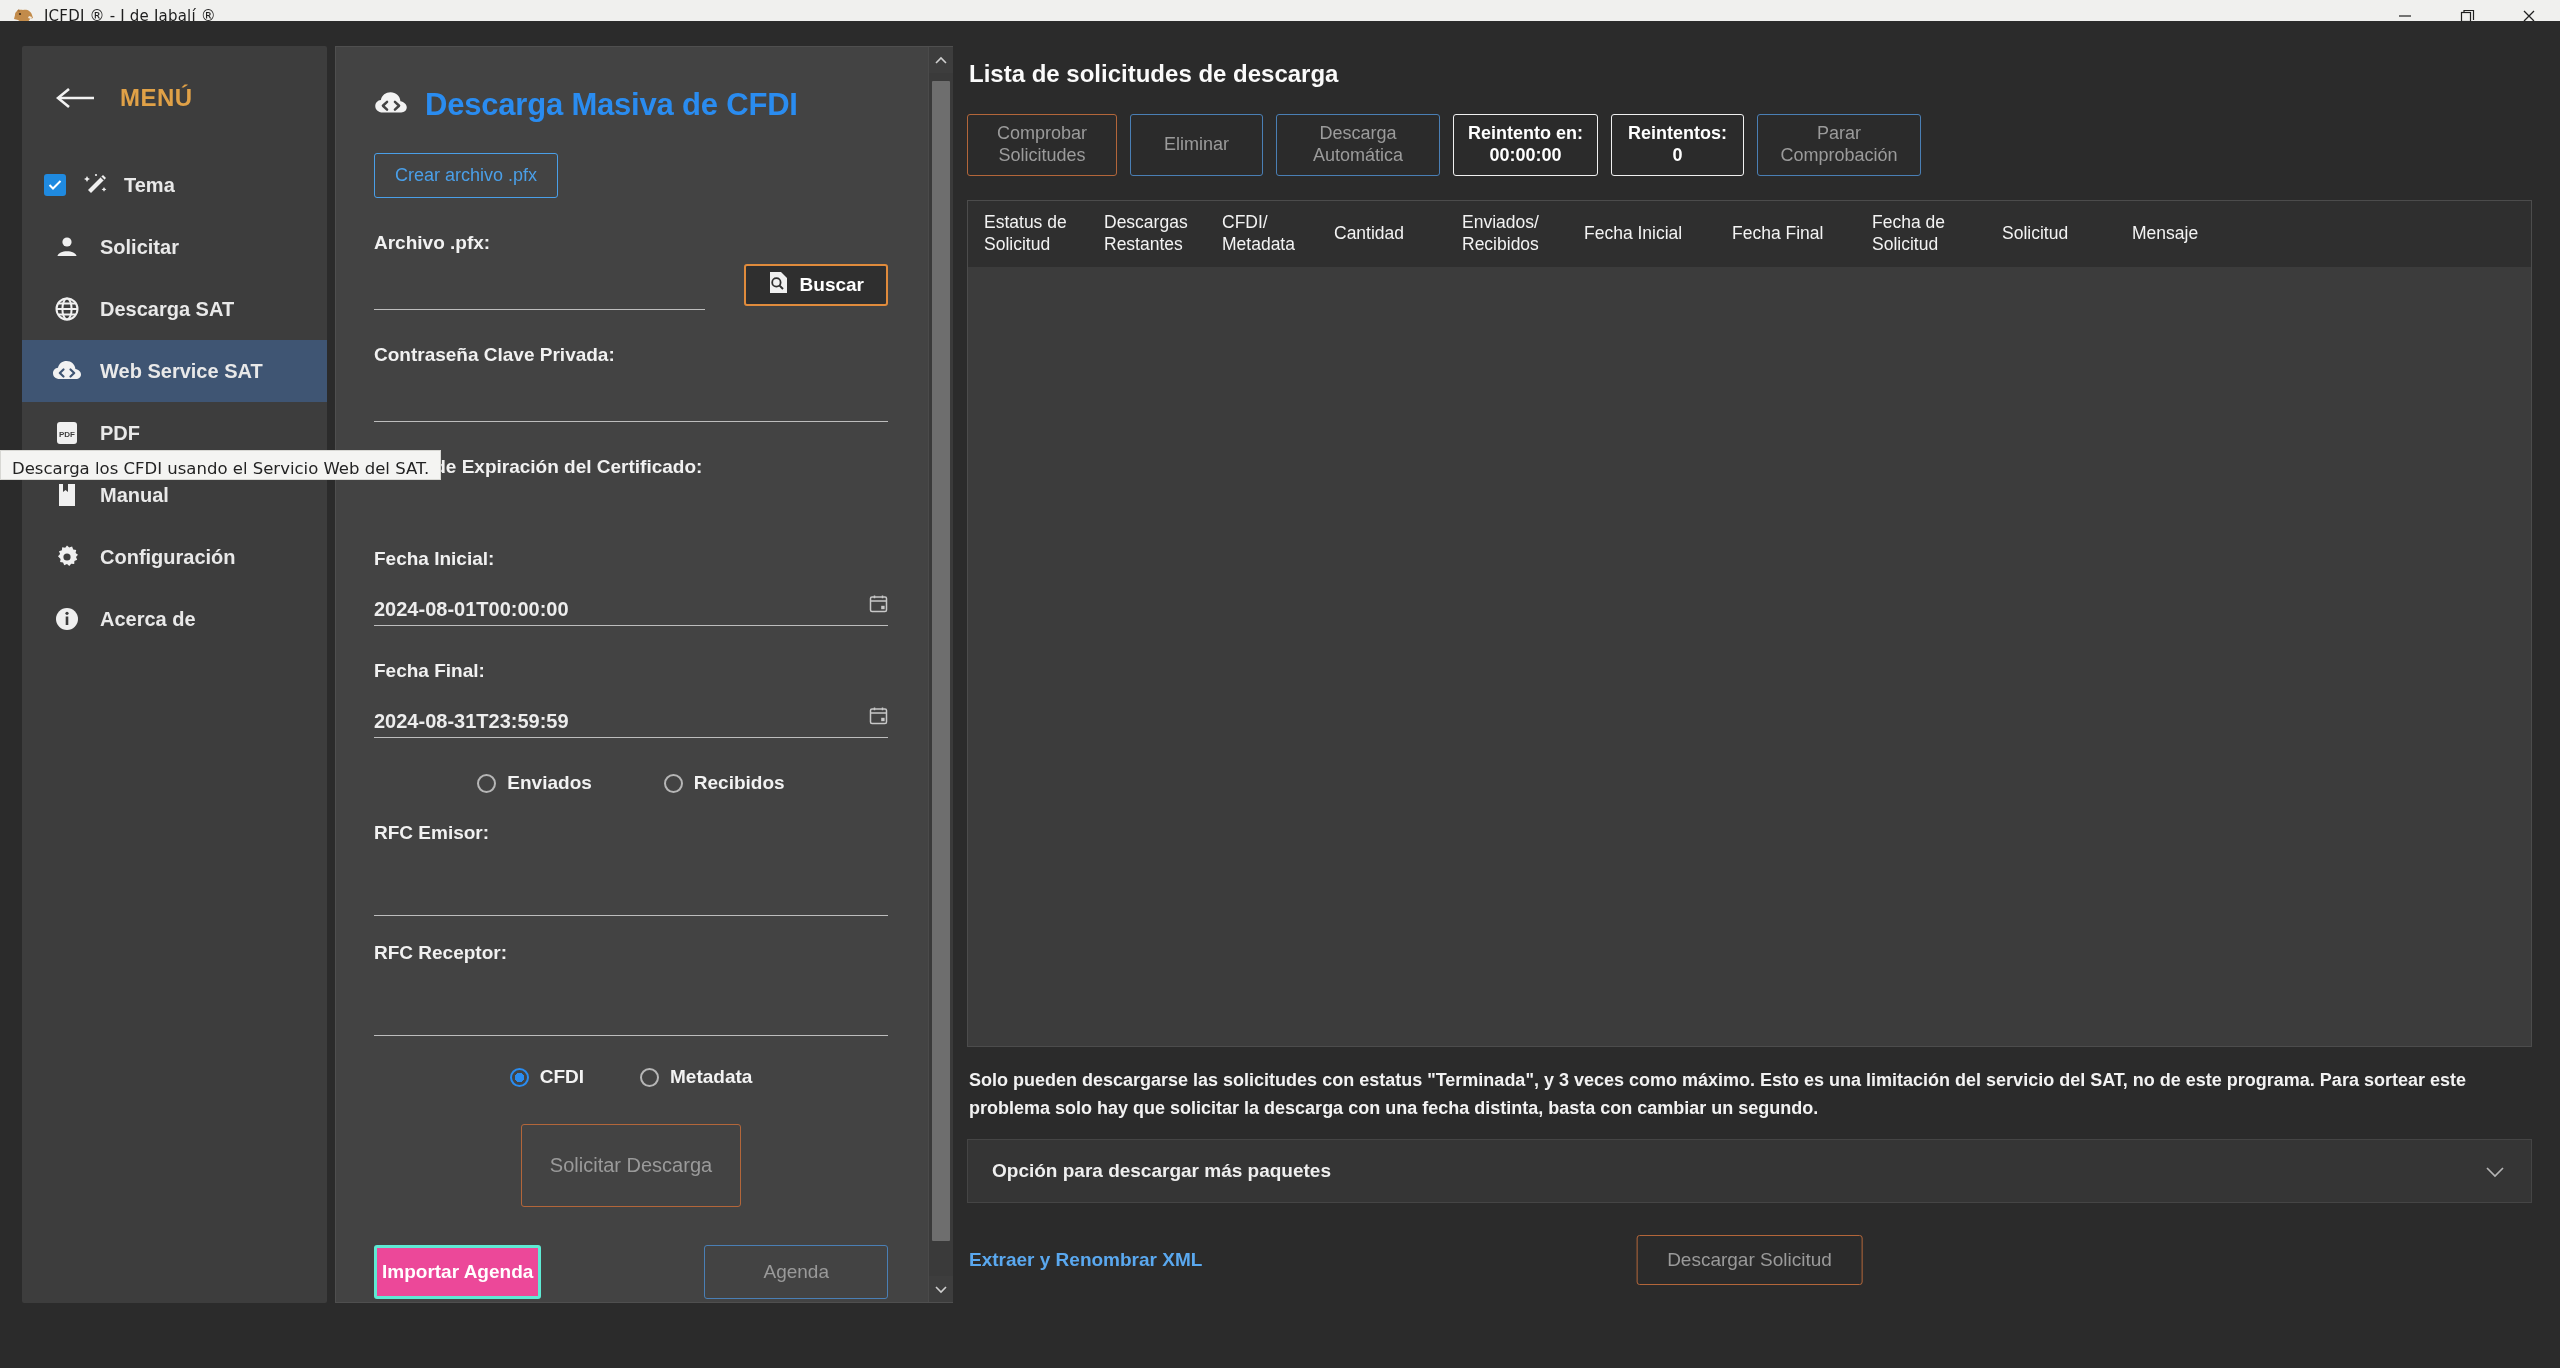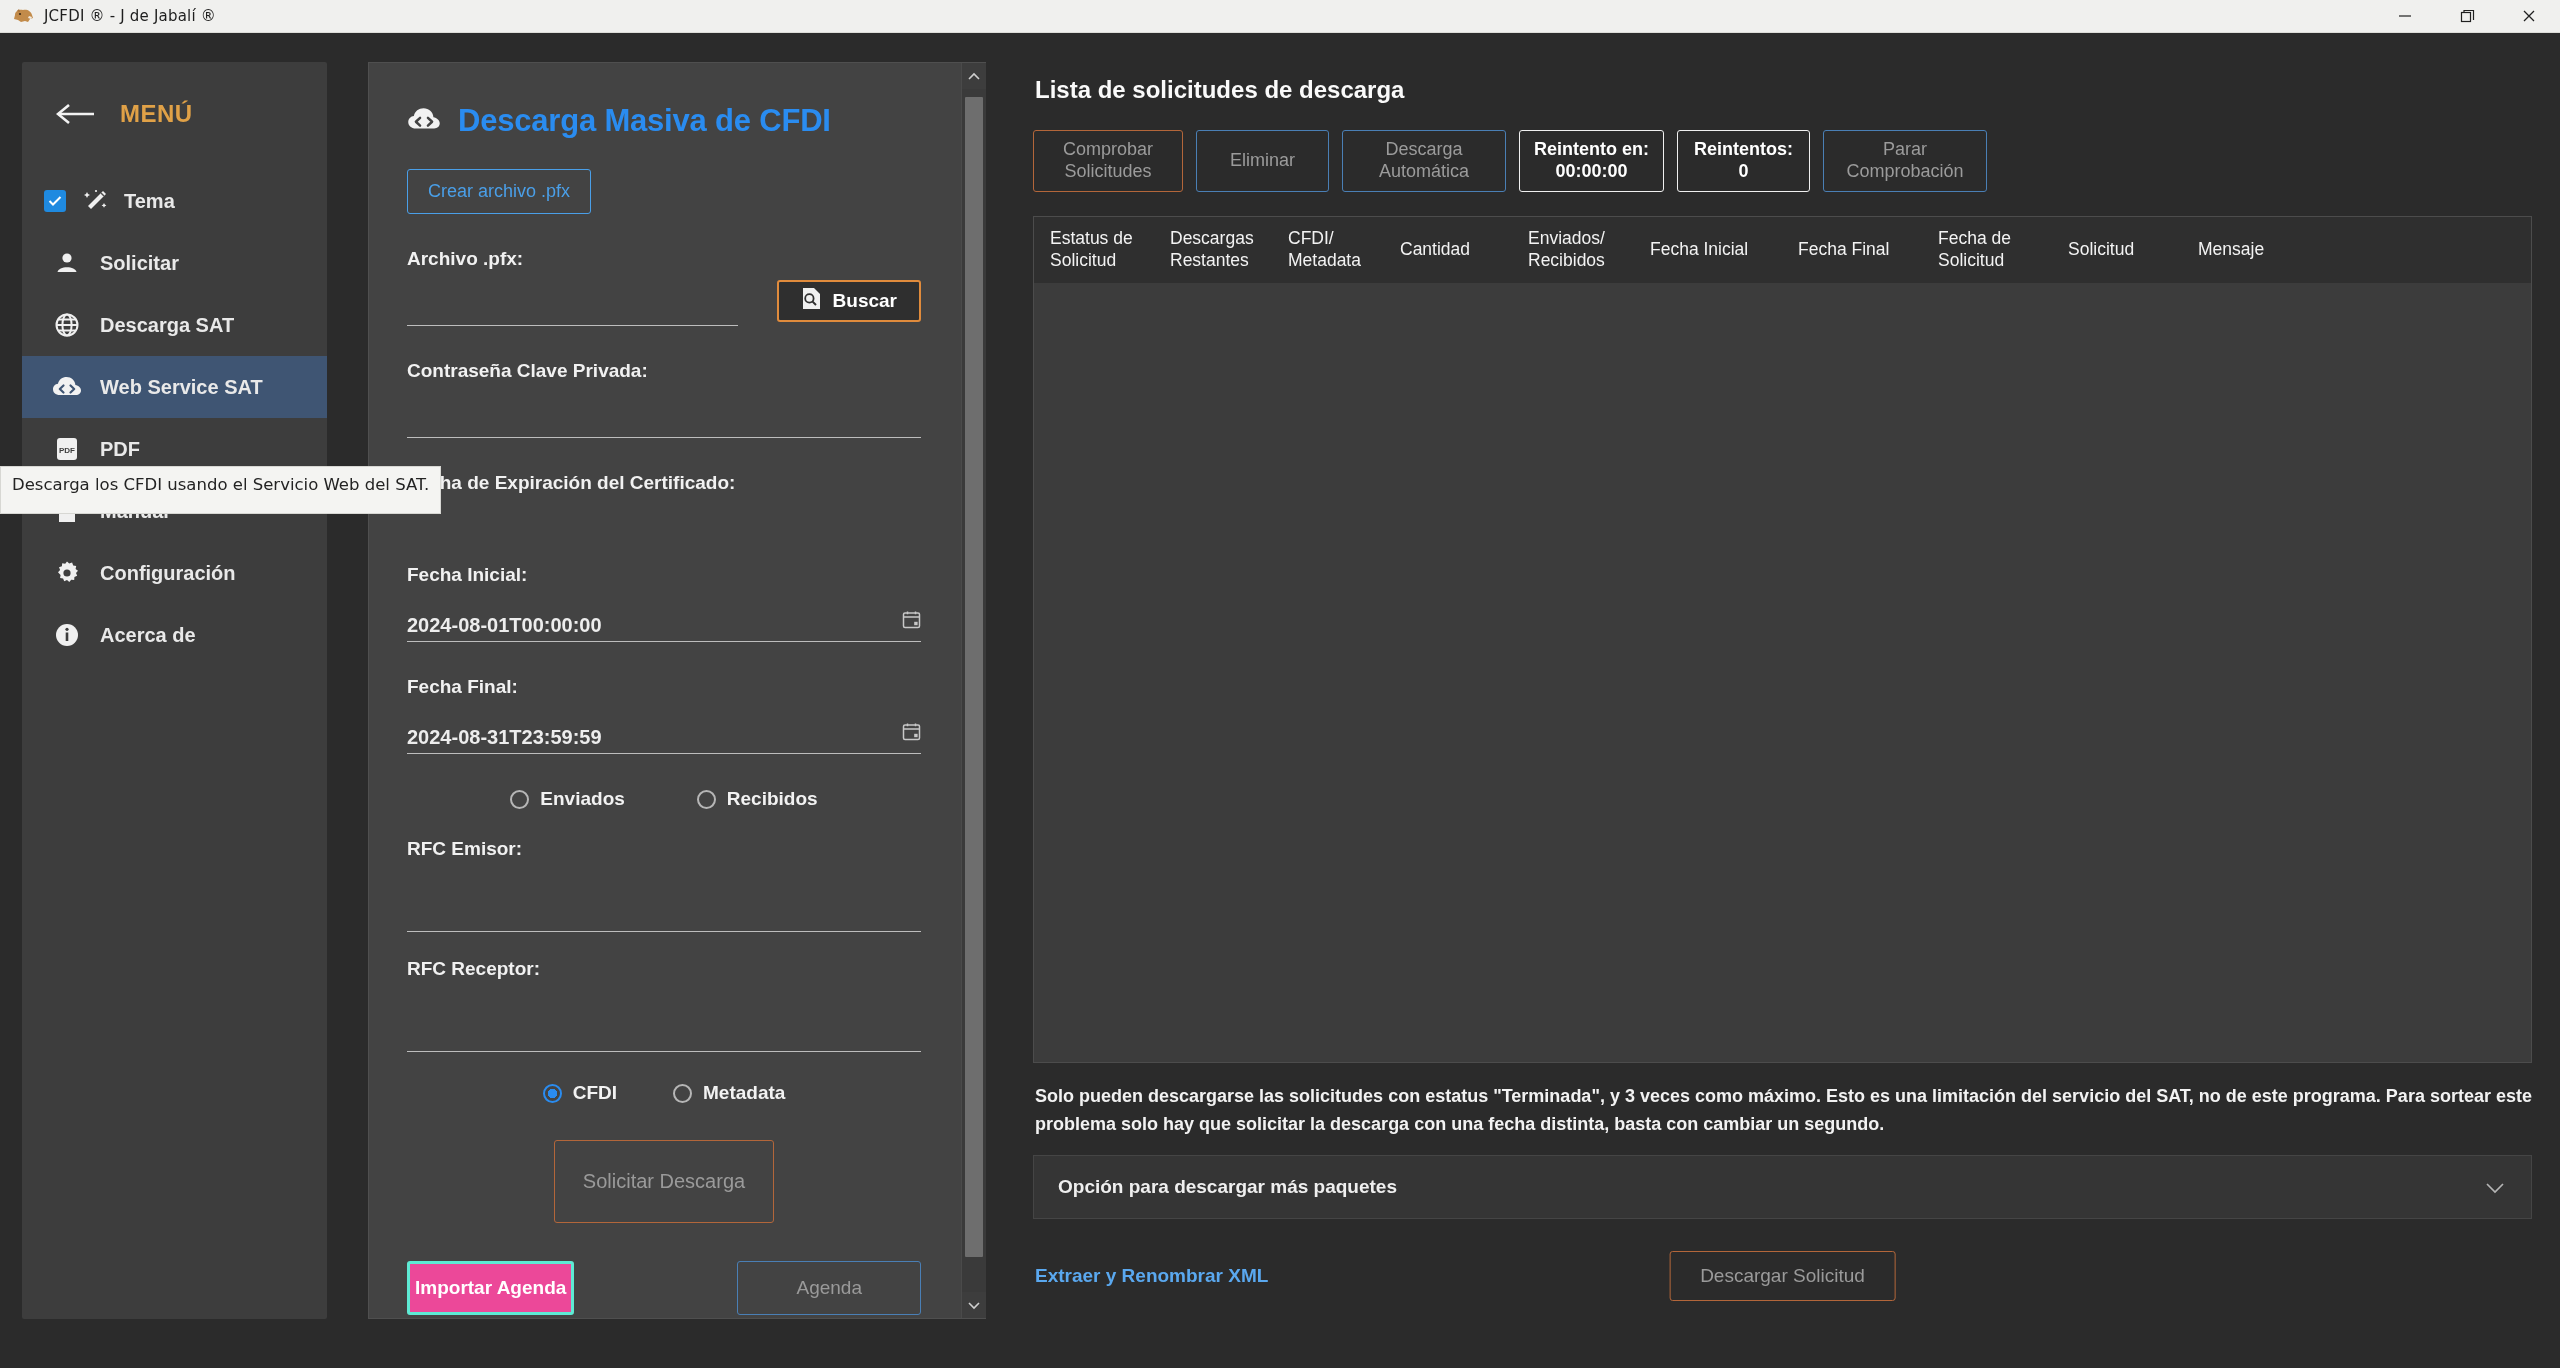--- a/index.html
+++ b/index.html
@@ -24,26 +24,26 @@
   #titlebar .tb-controls { display: flex; height: 33px; }
   #titlebar .tb-btn {
     width: 62px; height: 33px;
     display: flex; align-items: center; justify-content: center;
     color: #202020;
   }
   #titlebar .tb-btn svg { display: block; }
 
   
   #app {
-    position: absolute; top: 37px; left: 0;
+    position: absolute; top: 21px; left: 0;
     width: 2560px; height: 1304px;
     background: #2b2b2b;
     display: flex;
     padding: 25px 28px 22px 22px;
-    gap: 41px;
+    gap: 8px;
   }
 
   
   #sidebar {
     width: 305px; min-width: 305px;
     background: #3d3d3d;
     border-radius: 2px;
     padding-top: 38px;
     position: relative;
   }
@@ -79,21 +79,21 @@
   .nav-item.with-check { padding-left: 22px; gap: 13px; }
 
   
   #tooltip {
     position: absolute;
     left: -22px; top: 404px;
     background: #f4f4f2;
     color: #232323;
     font-family: "DejaVu Sans", sans-serif;
     font-size: 16.5px;
-    padding: 8px 11px 19px 11px;
+    padding: 8px 11px 1px 11px;
     border: 1px solid #d7d7d3;
     white-space: nowrap;
     z-index: 50;
   }
 
   
   #formpanel {
     width: 618px; min-width: 618px;
     background: #434343;
     border: 1px solid #4f4f4f;

